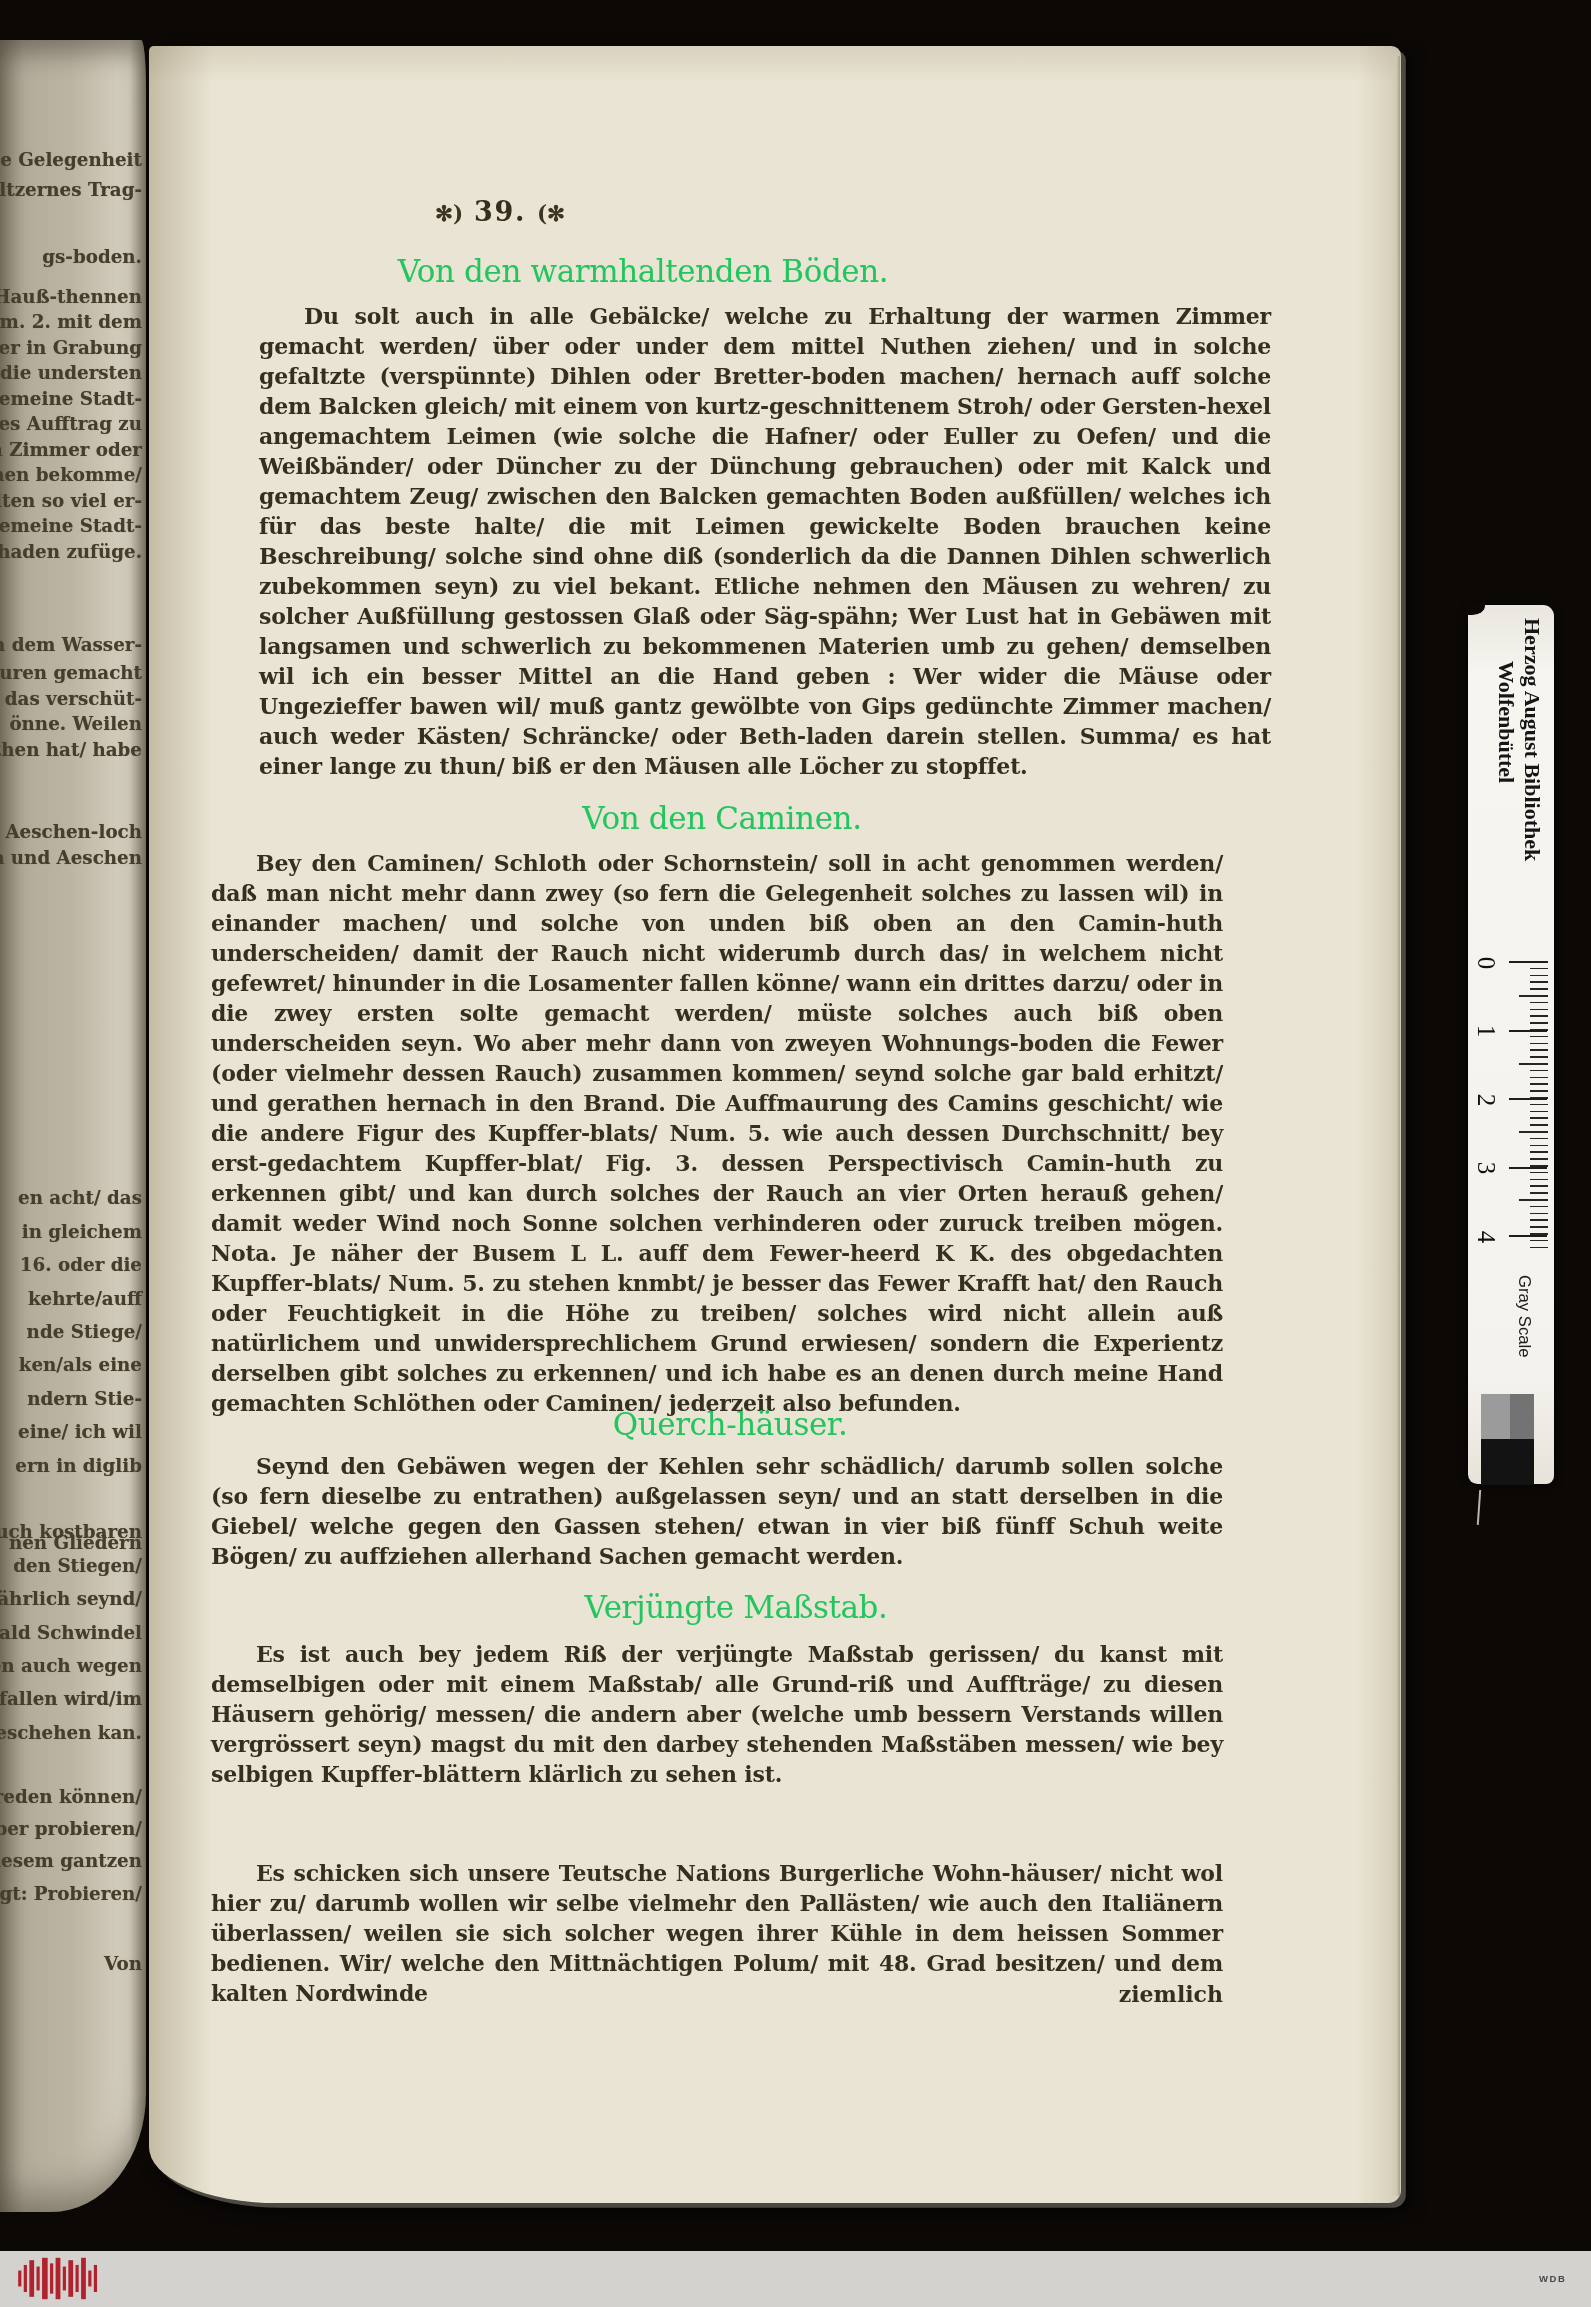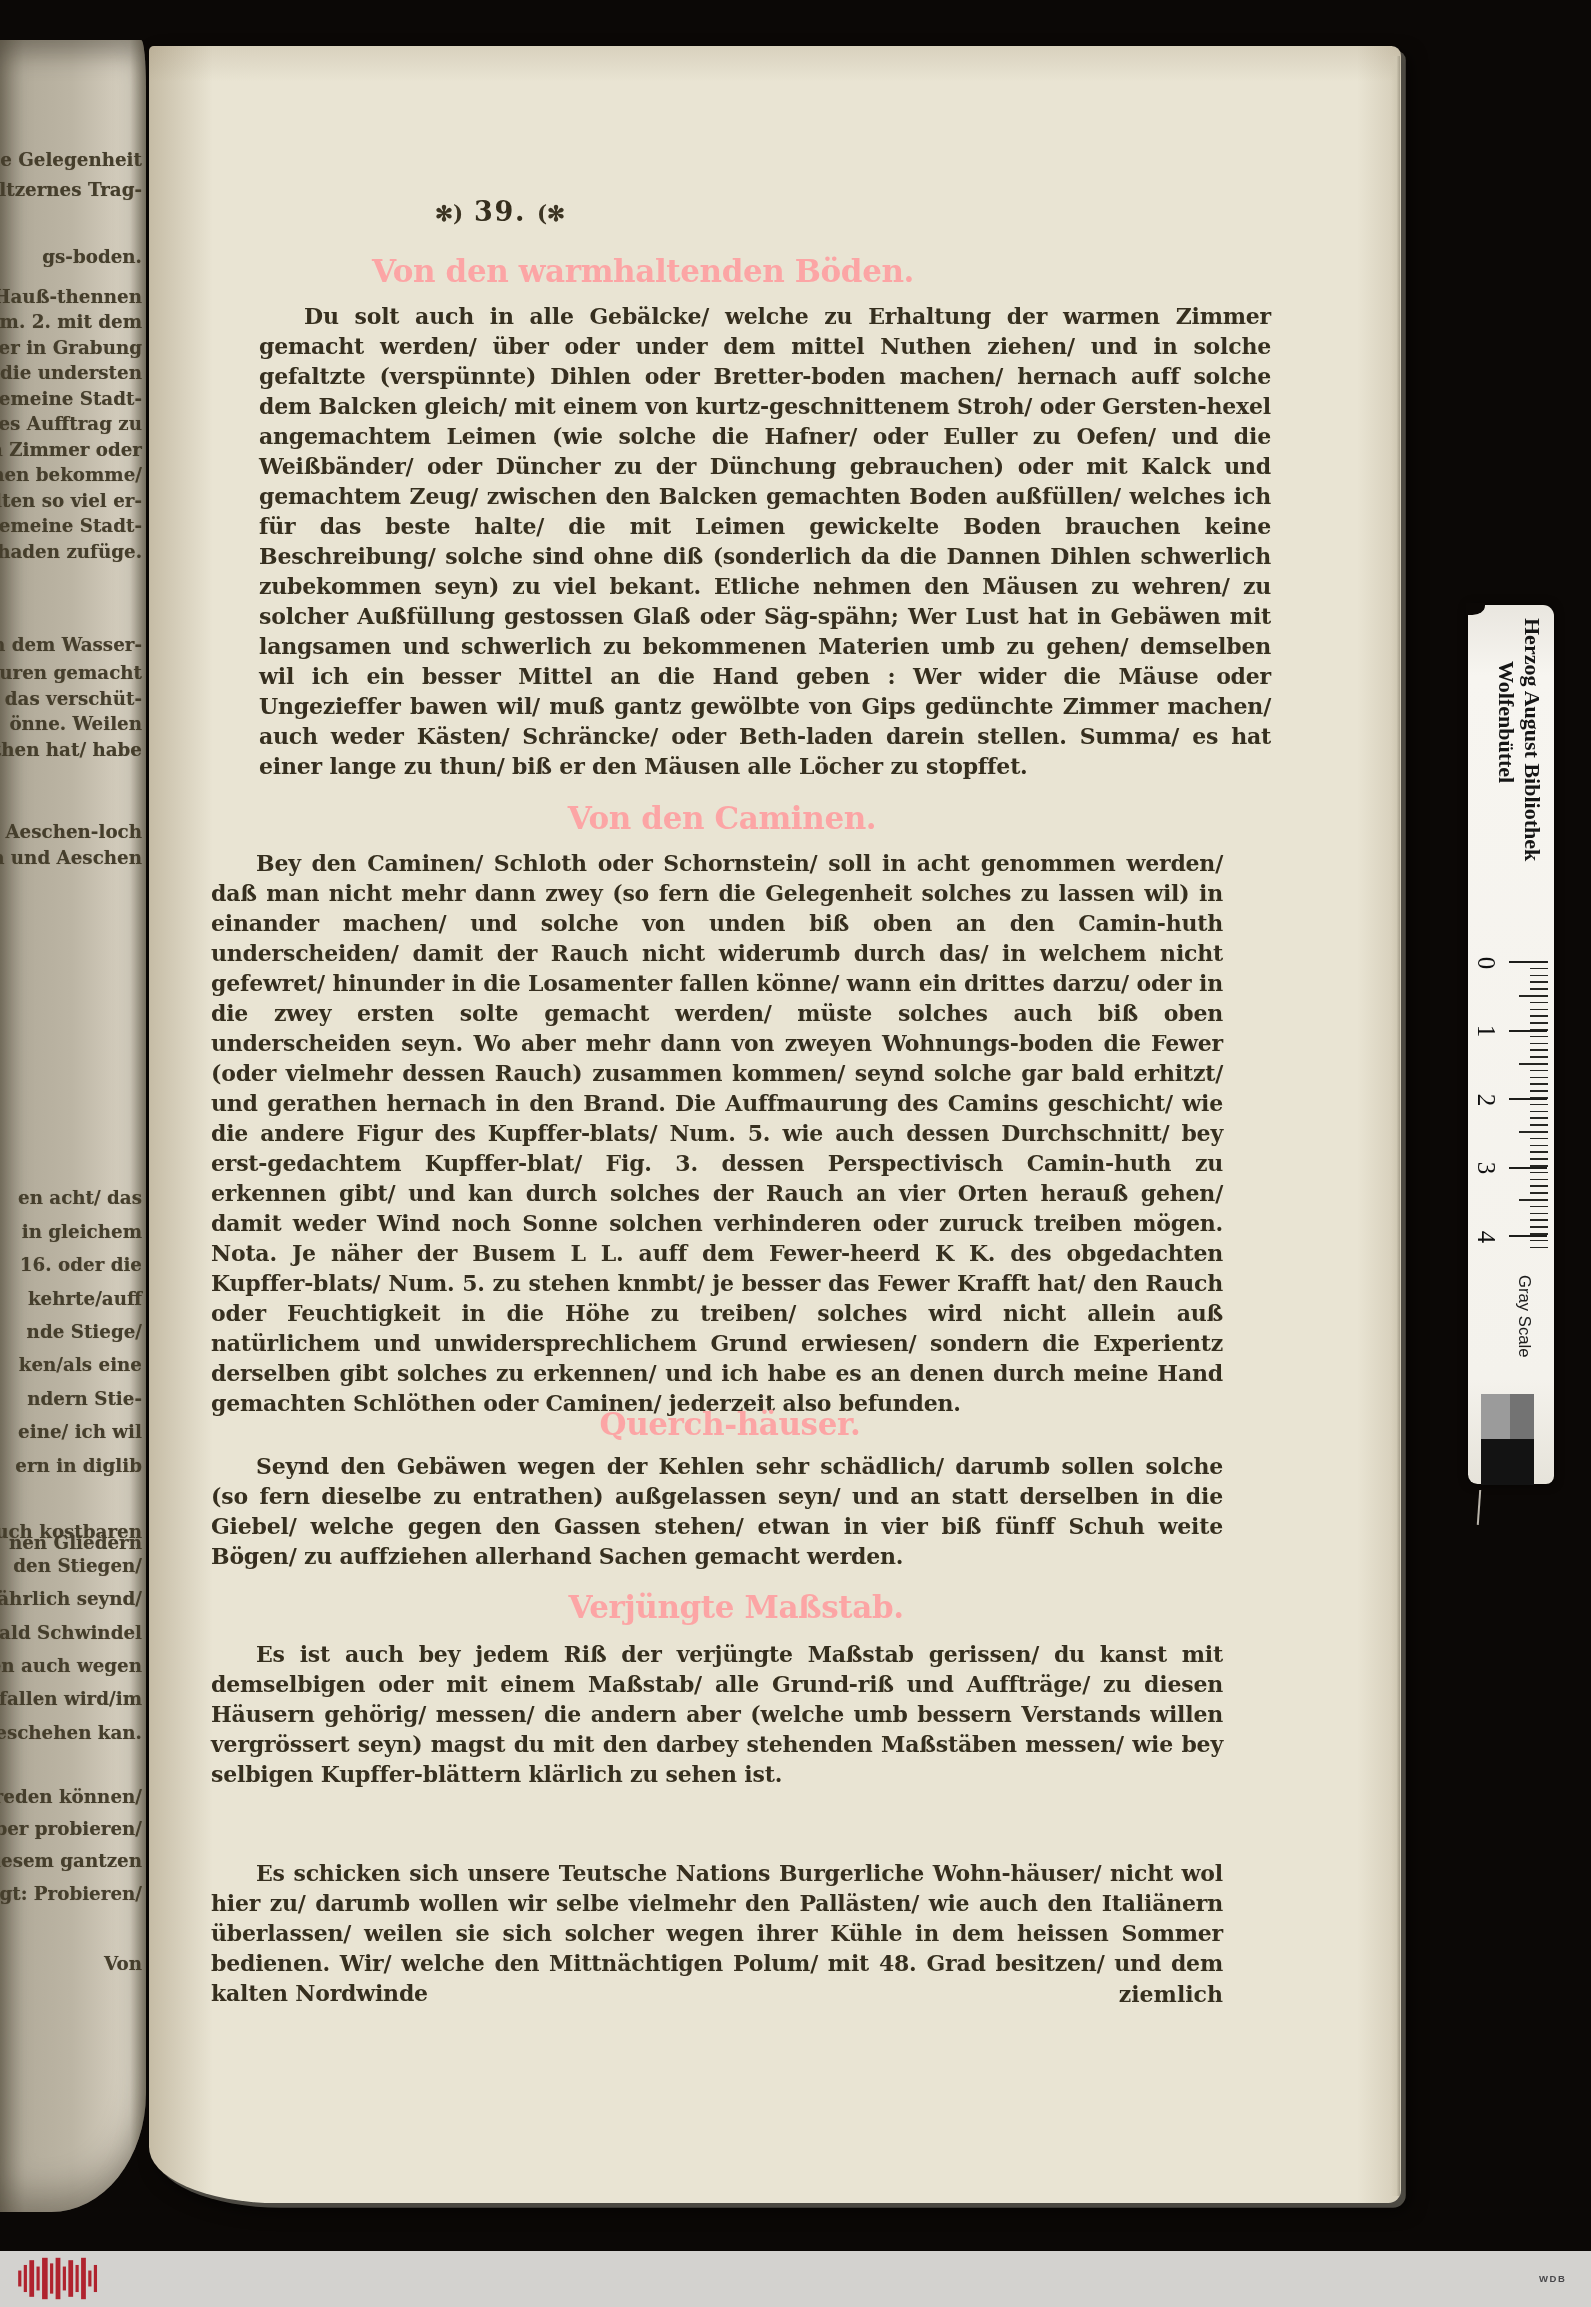--- a/index.html
+++ b/index.html
@@ -25,21 +25,21 @@
     border-bottom-left-radius:127px 56px;
     box-shadow:4.8px 4.8px 0 rgba(210,203,185,.35), 8px 8px 17.5px rgba(0,0,0,.6);}
   .fore-edge{position:absolute;left:1391px;top:56px;width:8.8px;height:2140px;
     background:linear-gradient(90deg,rgba(150,140,110,0),#cfc8b3 60%,#9a9380);opacity:.8;}
 
   .folio{position:absolute;left:500px;top:196px;transform:translateX(-50%);
          font-size:27px;font-weight:bold;color:#352e1d;white-space:nowrap;letter-spacing:1.6px;}
   .folio .orn{font-size:21.5px;color:#3d3524;letter-spacing:0;}
 
   .heading{position:absolute;transform:translateX(-50%);white-space:nowrap;
-           font-size:31px;font-weight:bold;color:#fca5a5;letter-spacing:-0.4px;}
+           font-size:31px;font-weight:normal;color:#22c55e;letter-spacing:-0.4px;}
   .h1{left:643px;top:253px;}
   .h2{left:722px;top:800px;}
   .h3{left:730px;top:1406px;}
   .h4{left:736px;top:1589px;}
   .h5{left:725px;top:1812px;}
 
   .body-block{position:absolute;left:211px;width:1012px;text-indent:45px;
     font-size:22px;line-height:30px;font-weight:bold;text-align:justify;
     color:#362f1f;letter-spacing:-0.2px;}
   .p1{top:301px;margin-left:48px;} .p2{top:848px;} .p3{top:1451px;} .p4{top:1639px;} .p5{top:1858px;}

